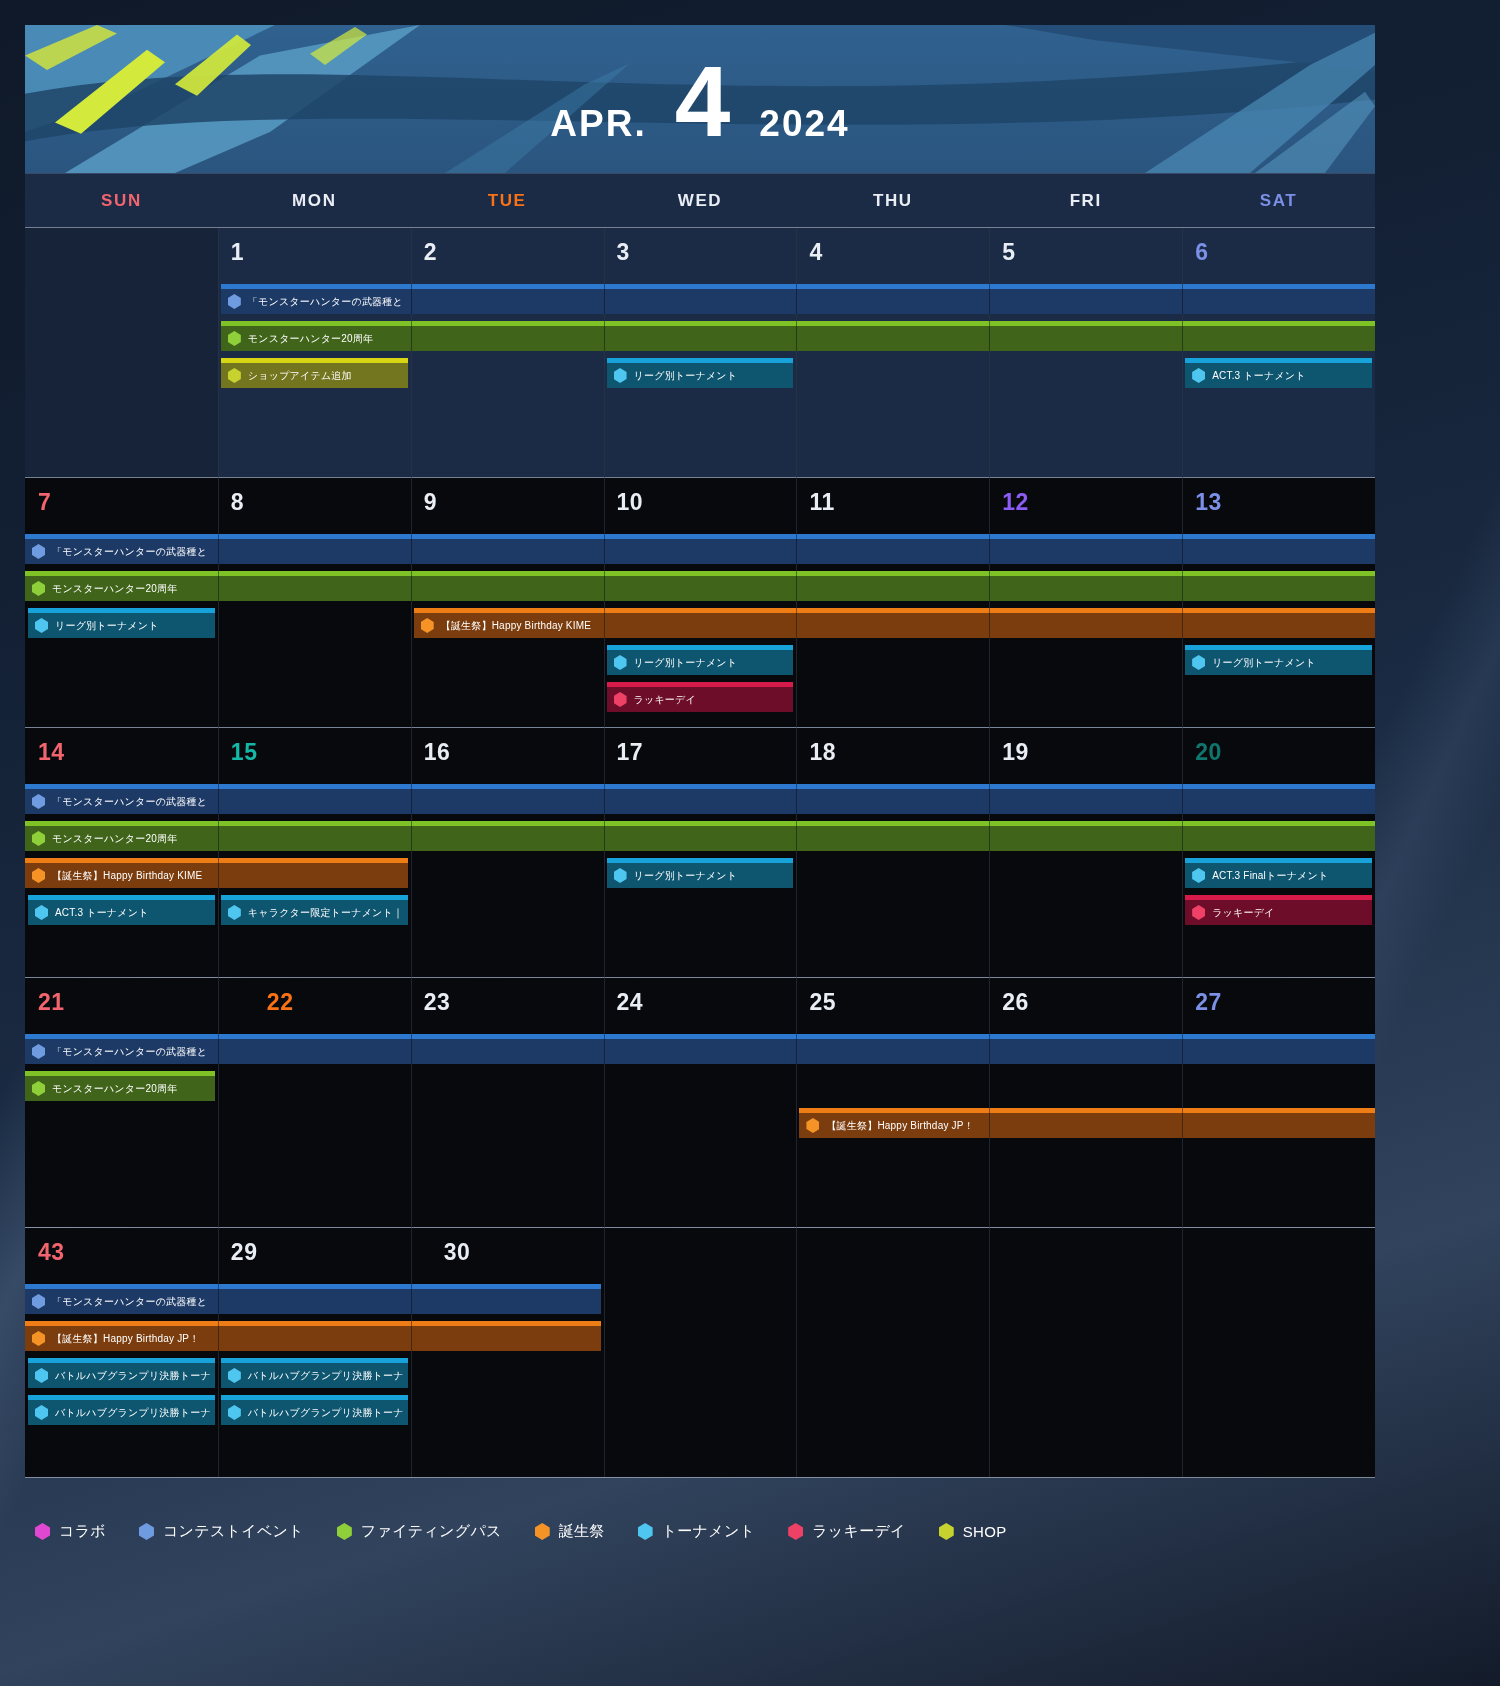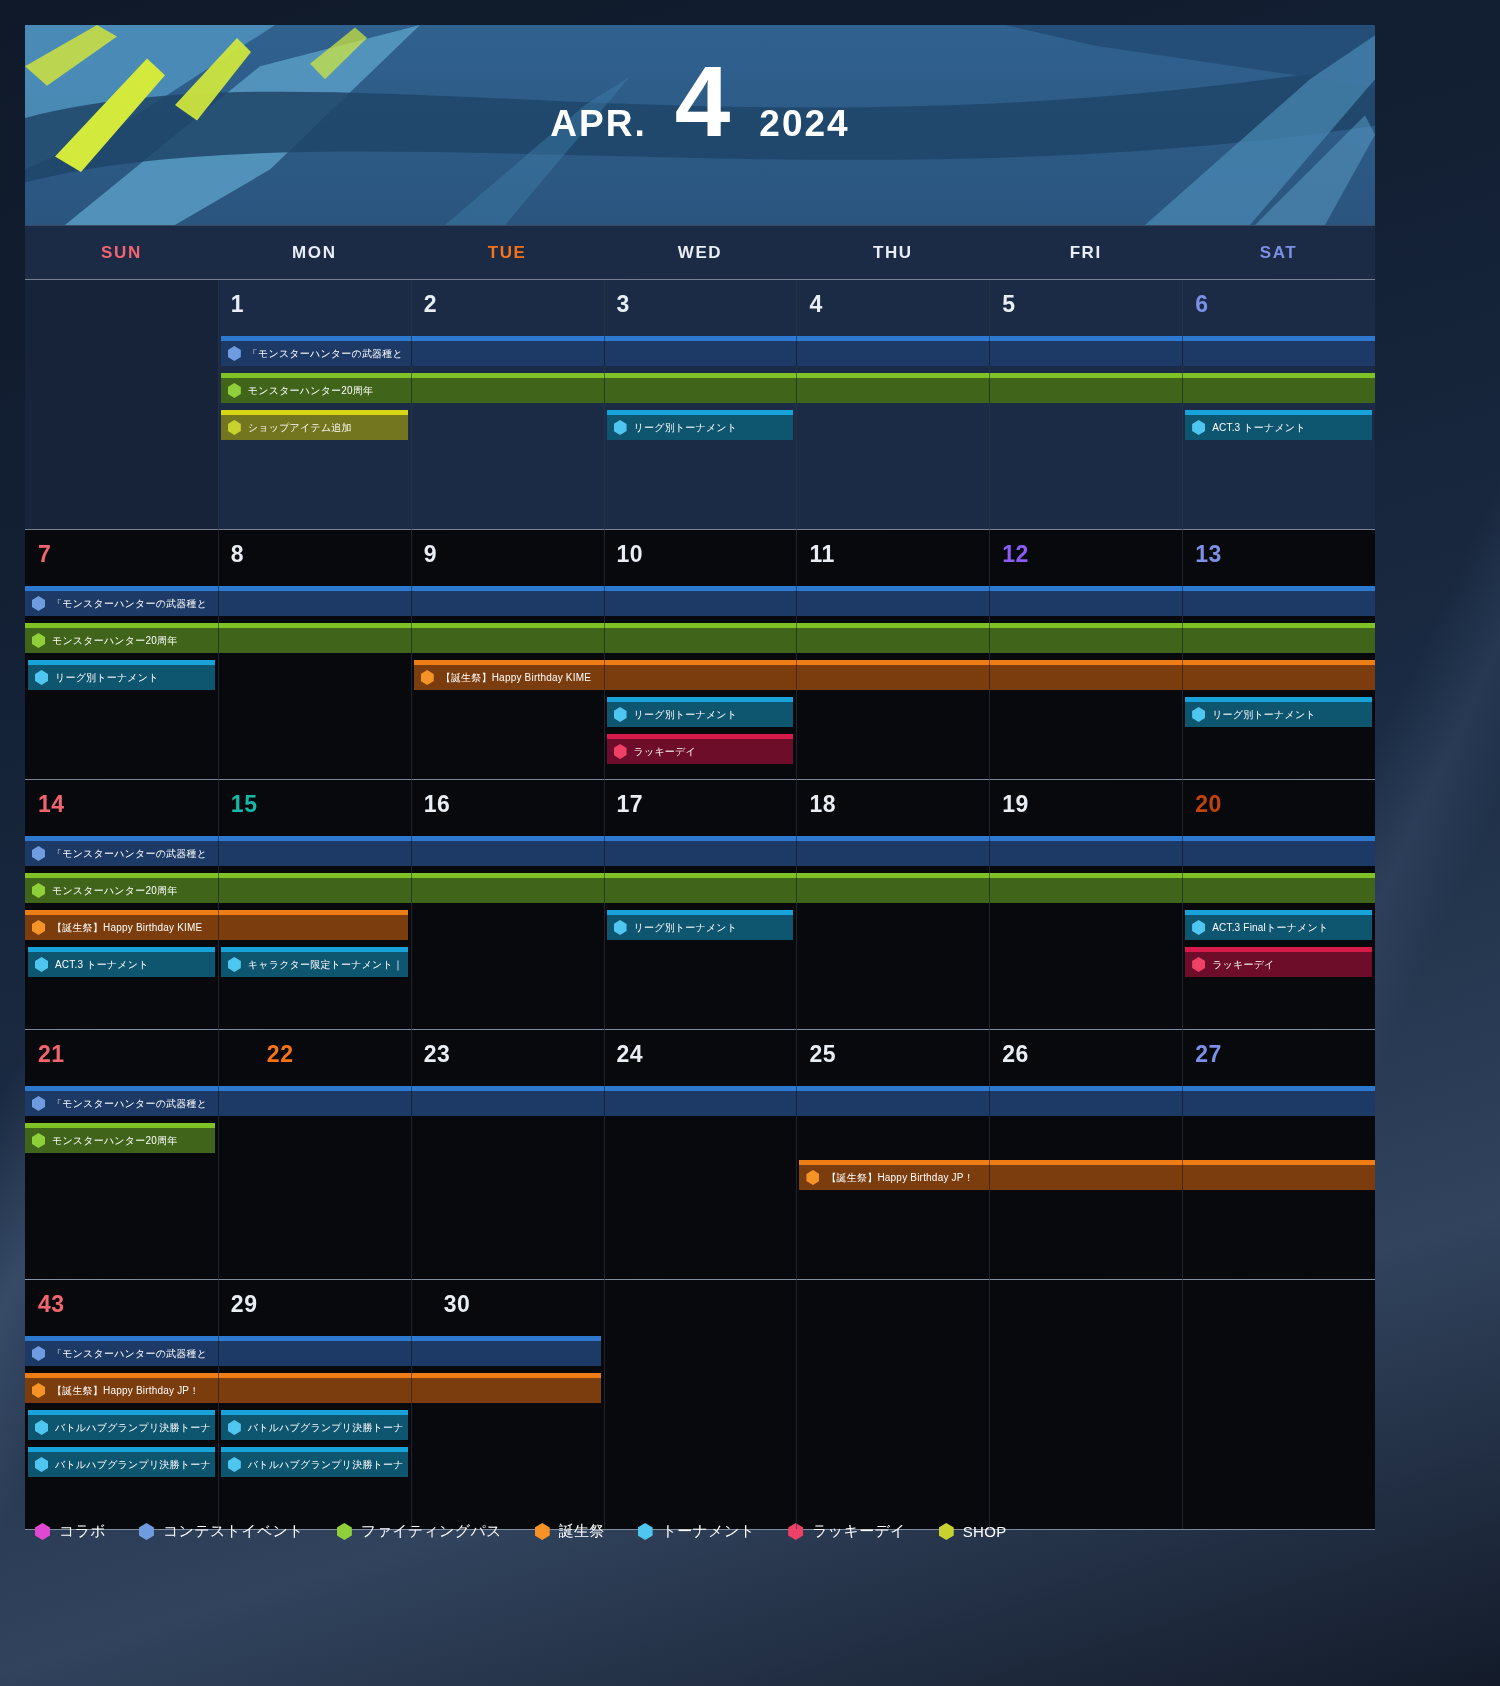--- a/index.html
+++ b/index.html
@@ -5,21 +5,21 @@
   html,body{margin:0;padding:0;background:#0c1422;}
   .page{position:relative;width:1500px;height:1686px;overflow:hidden;
     font-family:"Liberation Sans",sans-serif;
     background:linear-gradient(163deg,#0f1929 0%,#132034 28%,#1a2a42 52%,#31435d 78%,#131b2a 100%);}
   .bg-streak{position:absolute;pointer-events:none;}
   .bg-streak.s1{left:-120px;top:840px;width:380px;height:720px;transform:skewX(-20deg);
     background:linear-gradient(100deg,transparent 25%,rgba(130,160,200,0.22) 48%,transparent 72%);}
   .bg-streak.s2{right:-60px;top:300px;width:220px;height:900px;transform:skewX(-16deg);
     background:linear-gradient(100deg,transparent 30%,rgba(110,140,180,0.14) 50%,transparent 70%);}
   .panel{position:absolute;left:25px;top:25px;width:1350px;}
-  .banner{position:relative;height:200px;overflow:hidden;background:linear-gradient(180deg,#30618f 0%,#2a557f 100%);text-align:center;}
+  .banner{position:relative;height:148px;overflow:hidden;background:linear-gradient(180deg,#30618f 0%,#2a557f 100%);text-align:center;}
   .banner svg{position:absolute;left:0;top:0;width:100%;height:100%;}
   .title{position:absolute;left:0;right:0;top:0;bottom:0;display:flex;align-items:baseline;justify-content:center;
     gap:28px;color:#fff;padding-top:26px;}
   .title .small{font-size:37px;font-weight:700;letter-spacing:2px;line-height:40px;}
   .title .big{font-size:100px;font-weight:700;line-height:100px;letter-spacing:1px;}
   .dow{display:flex;height:53px;background:#1b2a45;align-items:center;border-top:1px solid rgba(150,170,200,0.25);}
   .dowcell{flex:1;text-align:center;font-size:17px;font-weight:700;letter-spacing:1.6px;}
   .grid{position:relative;border-top:1px solid rgba(200,210,225,0.55);border-bottom:1px solid rgba(200,210,225,0.55);}
   .week{position:relative;height:249px;display:flex;}
   .week + .week{border-top:1px solid rgba(200,210,225,0.55);}
@@ -182,21 +182,21 @@
           <div class="cell" style="background: rgb(8, 9, 13);">
             <div class="daynum" style="color: rgb(233, 237, 244);">17</div>
           </div>
           <div class="cell" style="background: rgb(8, 9, 13);">
             <div class="daynum" style="color: rgb(233, 237, 244);">18</div>
           </div>
           <div class="cell" style="background: rgb(8, 9, 13);">
             <div class="daynum" style="color: rgb(233, 237, 244);">19</div>
           </div>
           <div class="cell" style="background: rgb(8, 9, 13);">
-            <div class="daynum" style="color: #c2410c;">20</div>
+            <div class="daynum" style="color: #0f766e;">20</div>
           </div>
           <div class="bar" style="left: calc(0% + 0px); width: calc(100% + 0px); top: 56px; background: rgb(29, 58, 102); border-top-color: rgb(46, 121, 208);">
             <div class="hex" style="background: rgb(111, 155, 224);"></div>
             <div class="lbl">「モンスターハンターの武器種と</div>
           </div>
           <div class="bar" style="left: calc(0% + 0px); width: calc(100% + 0px); top: 93px; background: rgb(64, 101, 26); border-top-color: rgb(127, 194, 38);">
             <div class="hex" style="background: rgb(143, 208, 58);"></div>
             <div class="lbl">モンスターハンター20周年</div>
           </div>
           <div class="bar" style="left: calc(0% + 0px); width: calc(28.5714% - 3px); top: 130px; background: rgb(124, 61, 14); border-top-color: rgb(239, 125, 21);">

